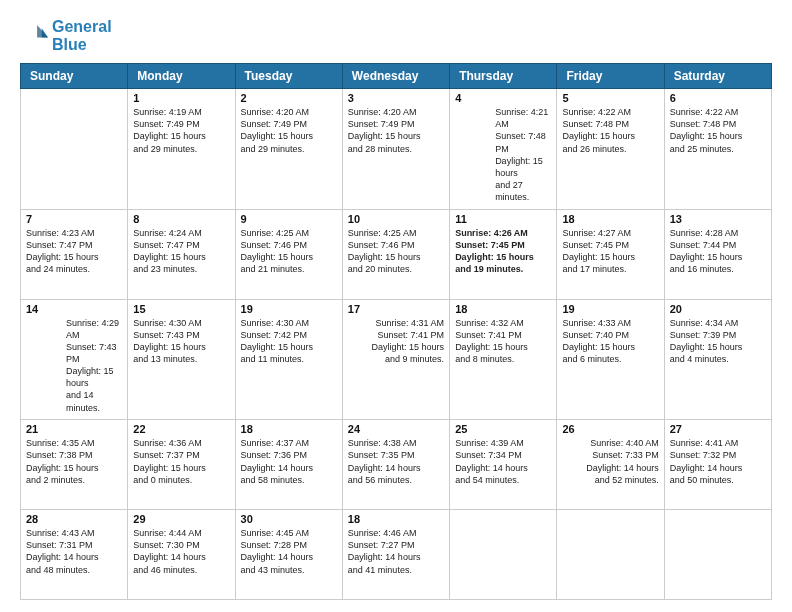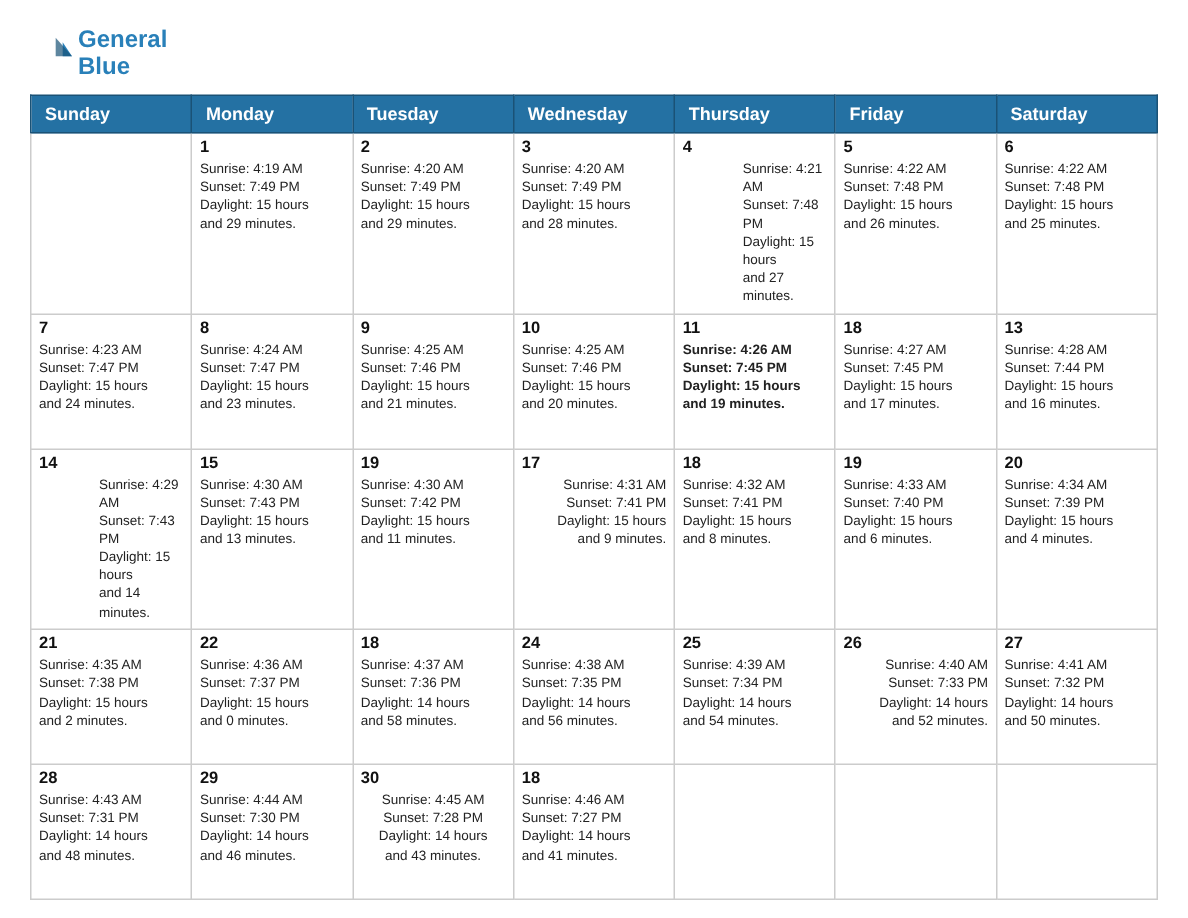--- a/index.html
+++ b/index.html
@@ -345,21 +345,21 @@
           </td>
           <td>
             <div class="day-num">29</div>
             <div class="cell-info" style="white-space: pre-line;">Sunrise: 4:44 AM
 Sunset: 7:30 PM
 Daylight: 14 hours
 and 46 minutes.</div>
           </td>
           <td>
             <div class="day-num">30</div>
-            <div class="cell-info" style="white-space: pre-line; text-align: center;">Sunrise: 4:45 AM
+            <div class="cell-info" style="white-space: pre-line;">Sunrise: 4:45 AM
 Sunset: 7:28 PM
 Daylight: 14 hours
 and 43 minutes.</div>
           </td>
           <td>
             <div class="day-num">18</div>
             <div class="cell-info" style="white-space: pre-line;">Sunrise: 4:46 AM
 Sunset: 7:27 PM
 Daylight: 14 hours
 and 41 minutes.</div>

